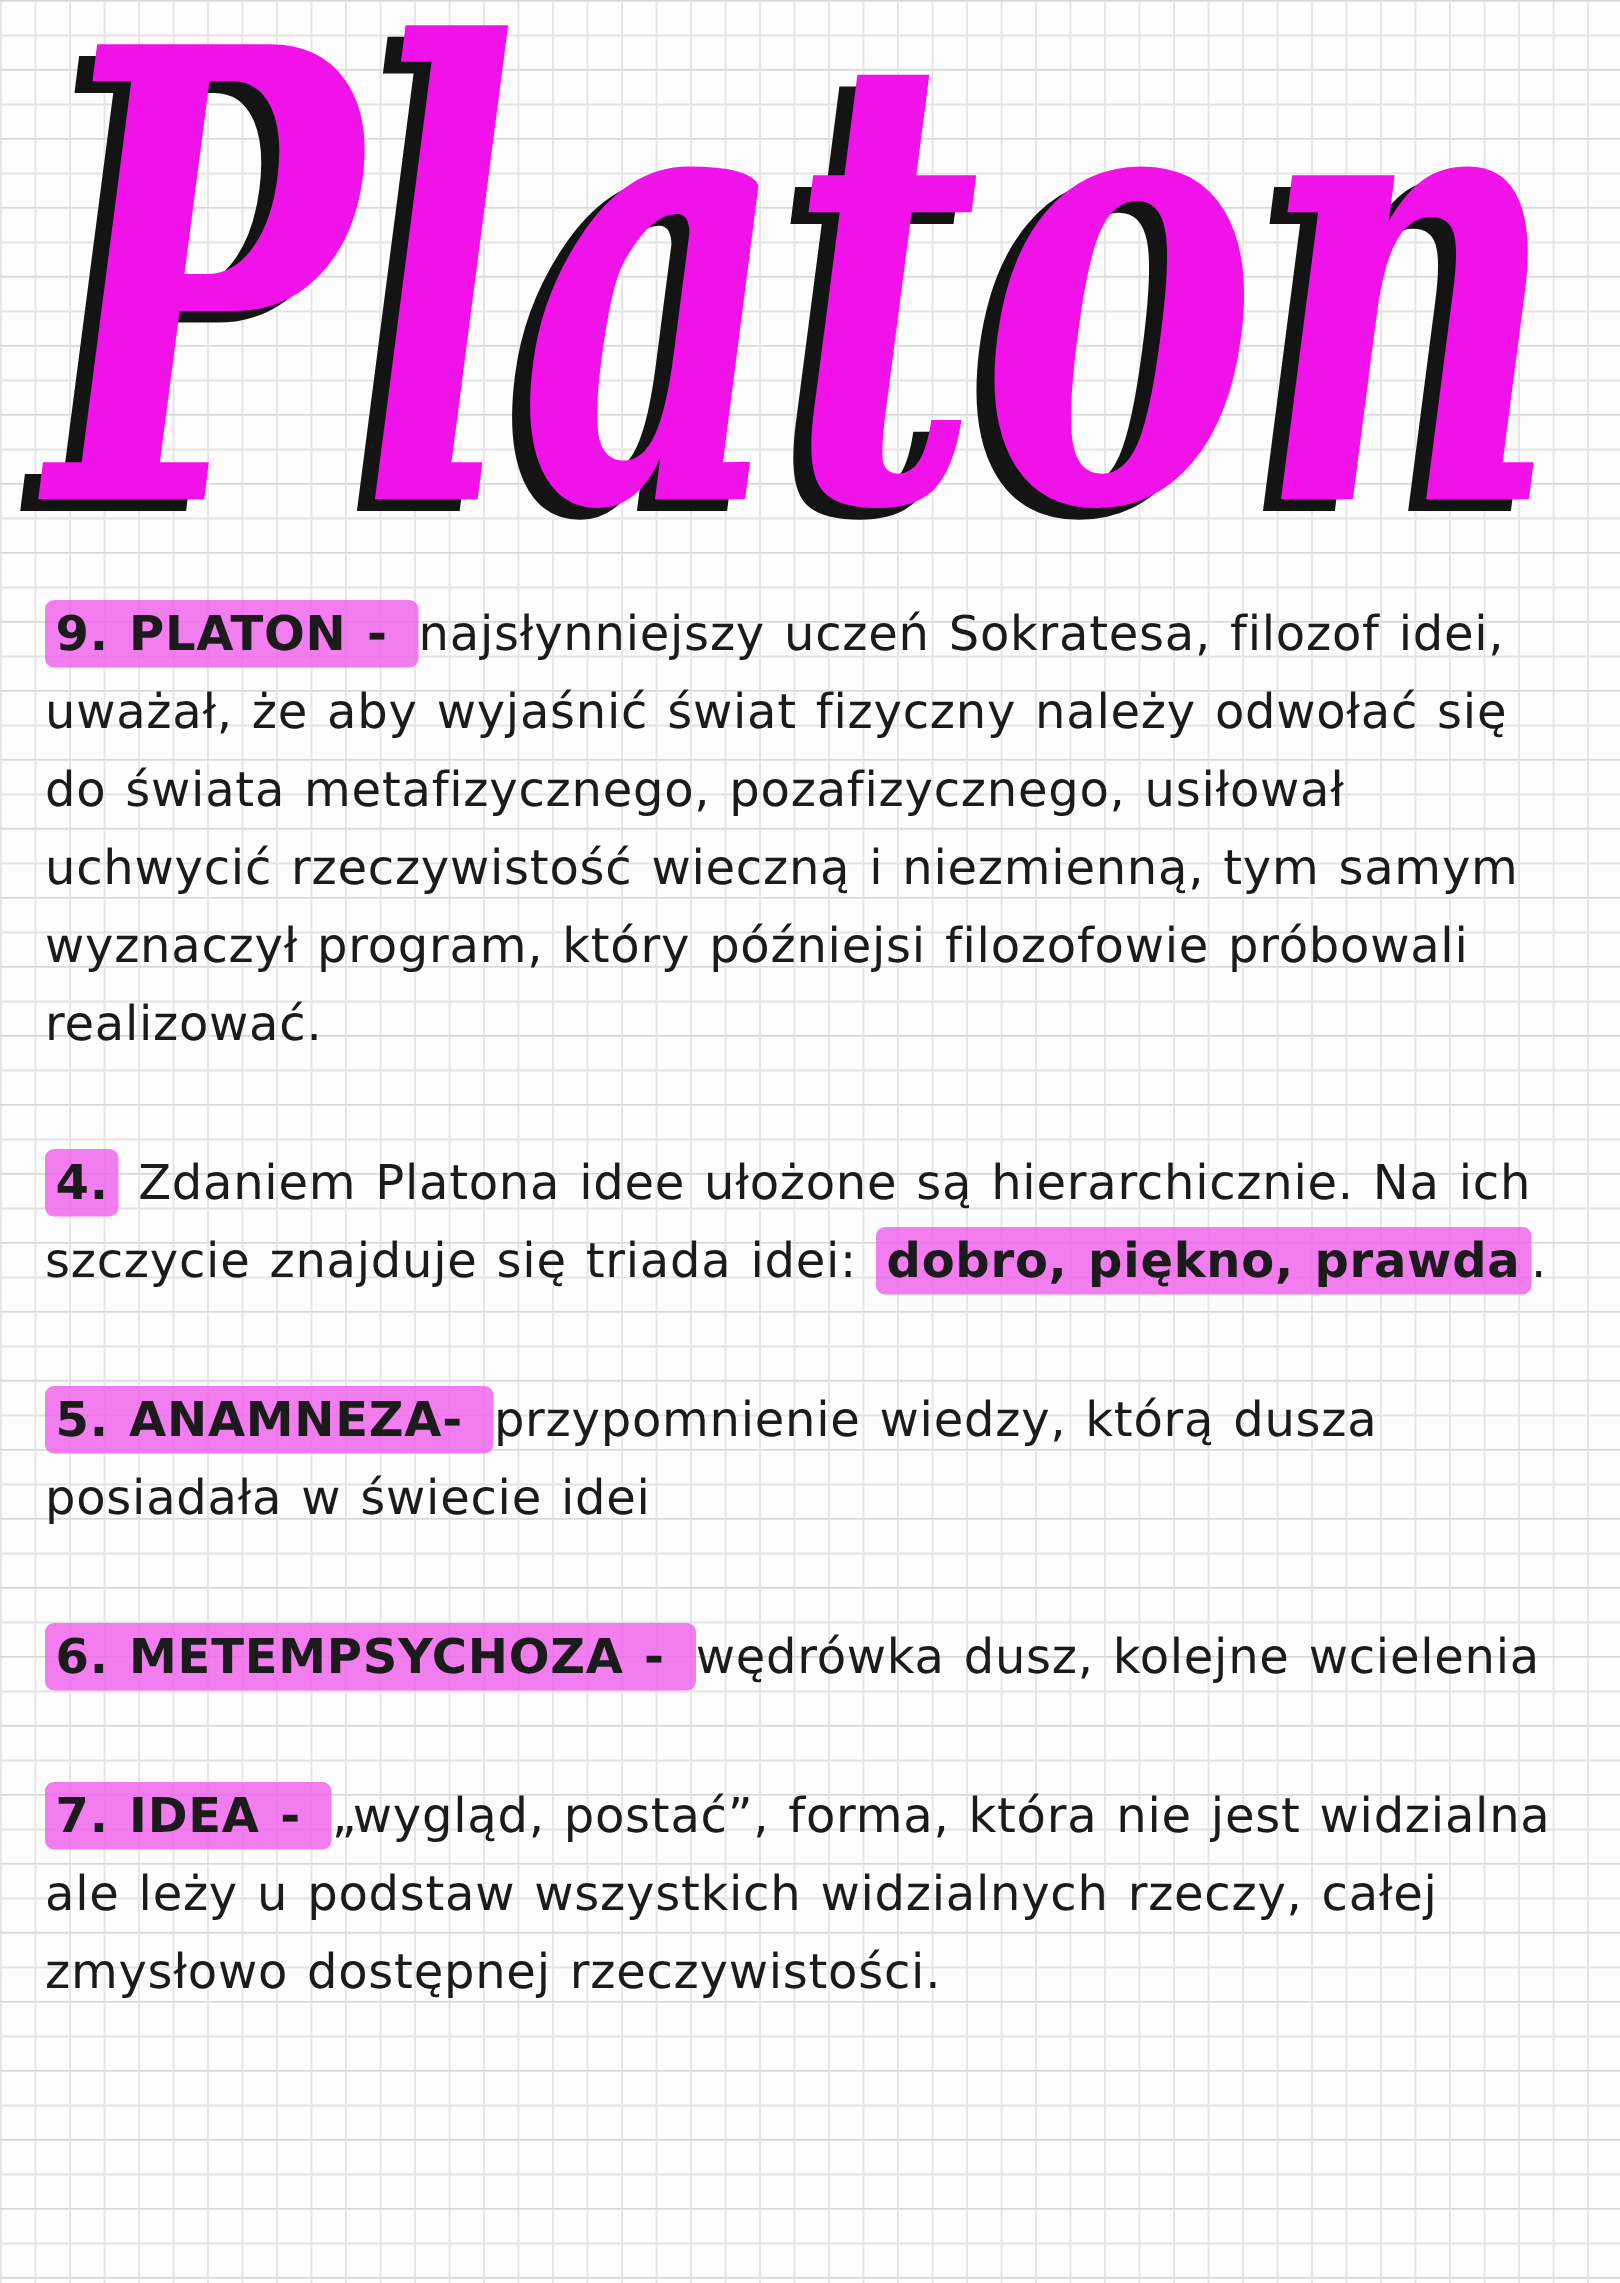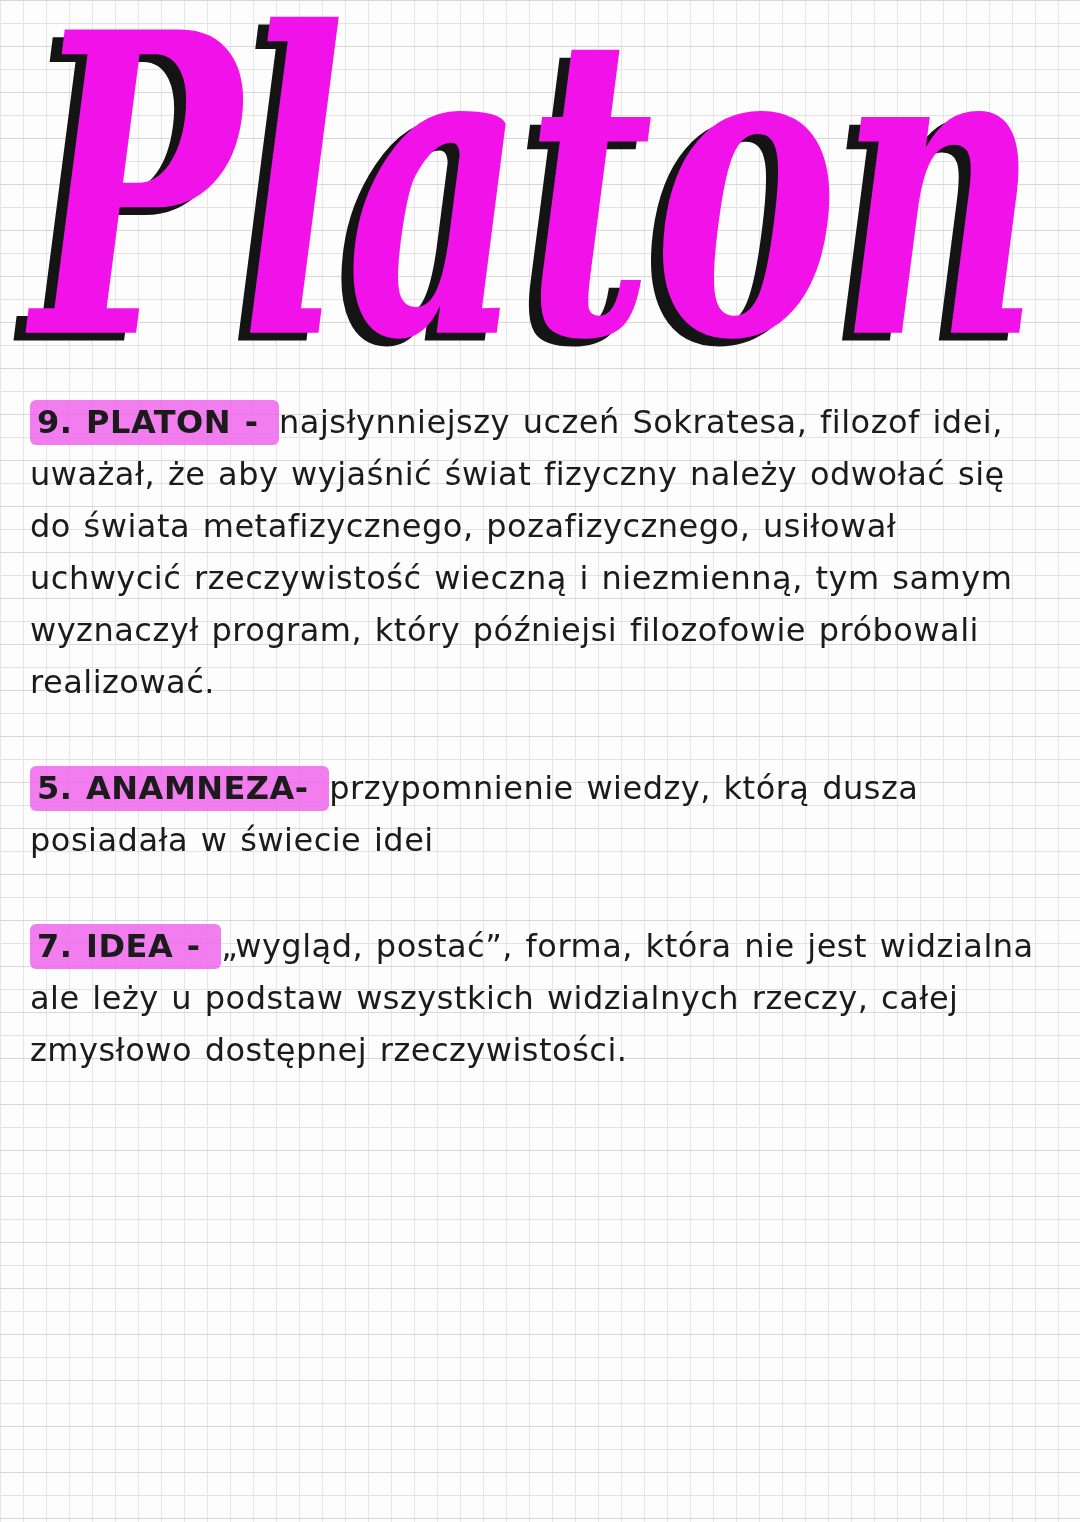--- a/index.html
+++ b/index.html
@@ -62,15 +62,17 @@
 
 <svg class="title-wrap title-svg" viewBox="0 0 1080 392" aria-hidden="false">
   <g transform="scale(1,1.3)">
     <text class="title-shadow" x="20" y="262" font-size="320" textLength="1008" lengthAdjust="spacingAndGlyphs">Platon</text>
     <text class="title-main" x="32" y="256" font-size="320" textLength="1008" lengthAdjust="spacingAndGlyphs">Platon</text>
   </g>
 </svg>
 
 <div class="notes" id="notes">
     <p class="note"><span class="hl">9. PLATON - </span><span class="txt">najsłynniejszy uczeń Sokratesa, filozof idei, uważał, że aby wyjaśnić świat fizyczny należy odwołać się do świata metafizycznego, pozafizycznego, usiłował uchwycić rzeczywistość wieczną i niezmienną, tym samym wyznaczył program, który późniejsi filozofowie próbowali realizować.</span></p>
+    <p class="note"><span class="hl">4.</span><span class="txt"> Zdaniem Platona idee ułożone są hierarchicznie. Na ich szczycie znajduje się triada idei: </span><span class="hl">dobro, piękno, prawda</span><span class="txt">.</span></p>
     <p class="note"><span class="hl">5. ANAMNEZA- </span><span class="txt">przypomnienie wiedzy, którą dusza posiadała w świecie idei</span></p>
+    <p class="note"><span class="hl">6. METEMPSYCHOZA - </span><span class="txt">wędrówka dusz, kolejne wcielenia</span></p>
     <p class="note"><span class="hl">7. IDEA - </span><span class="txt">„wygląd, postać”, forma, która nie jest widzialna ale leży u podstaw wszystkich widzialnych rzeczy, całej zmysłowo dostępnej rzeczywistości.</span></p>
   </div>
 
 </body></html>

